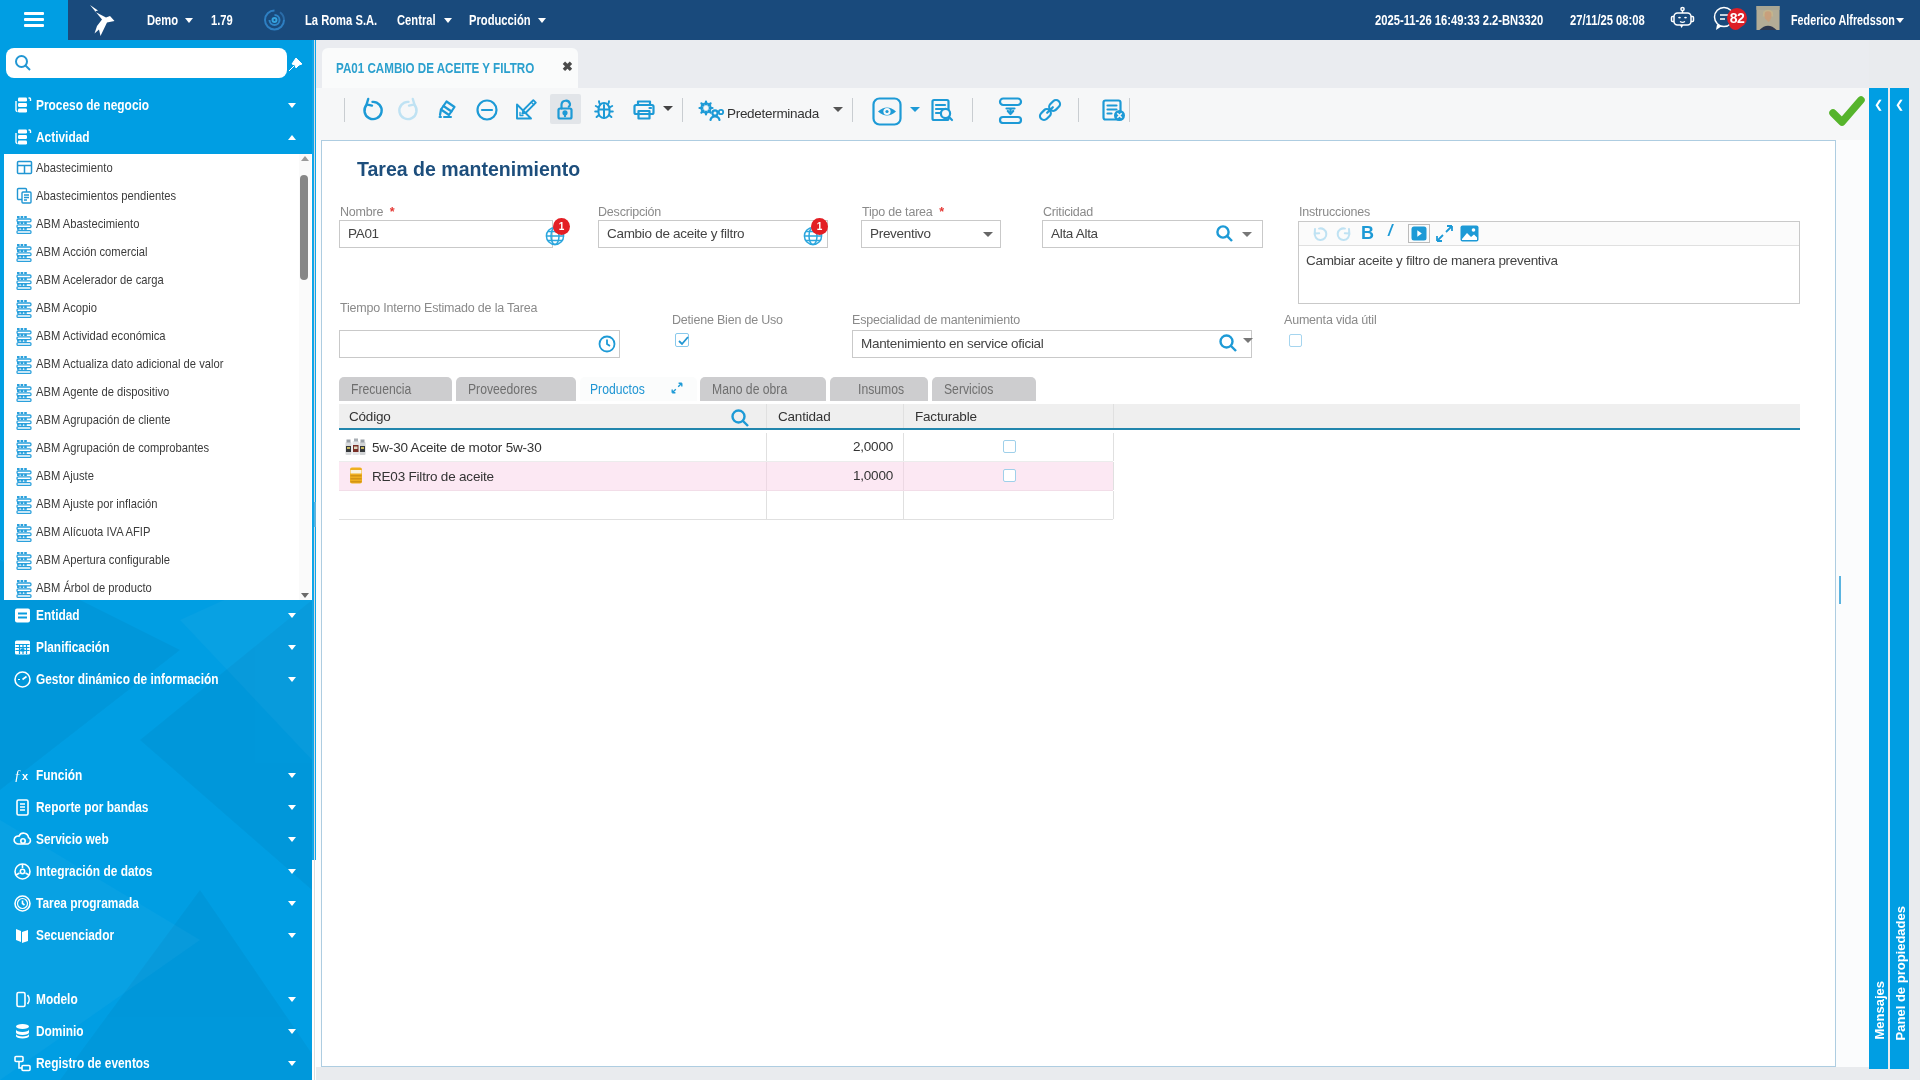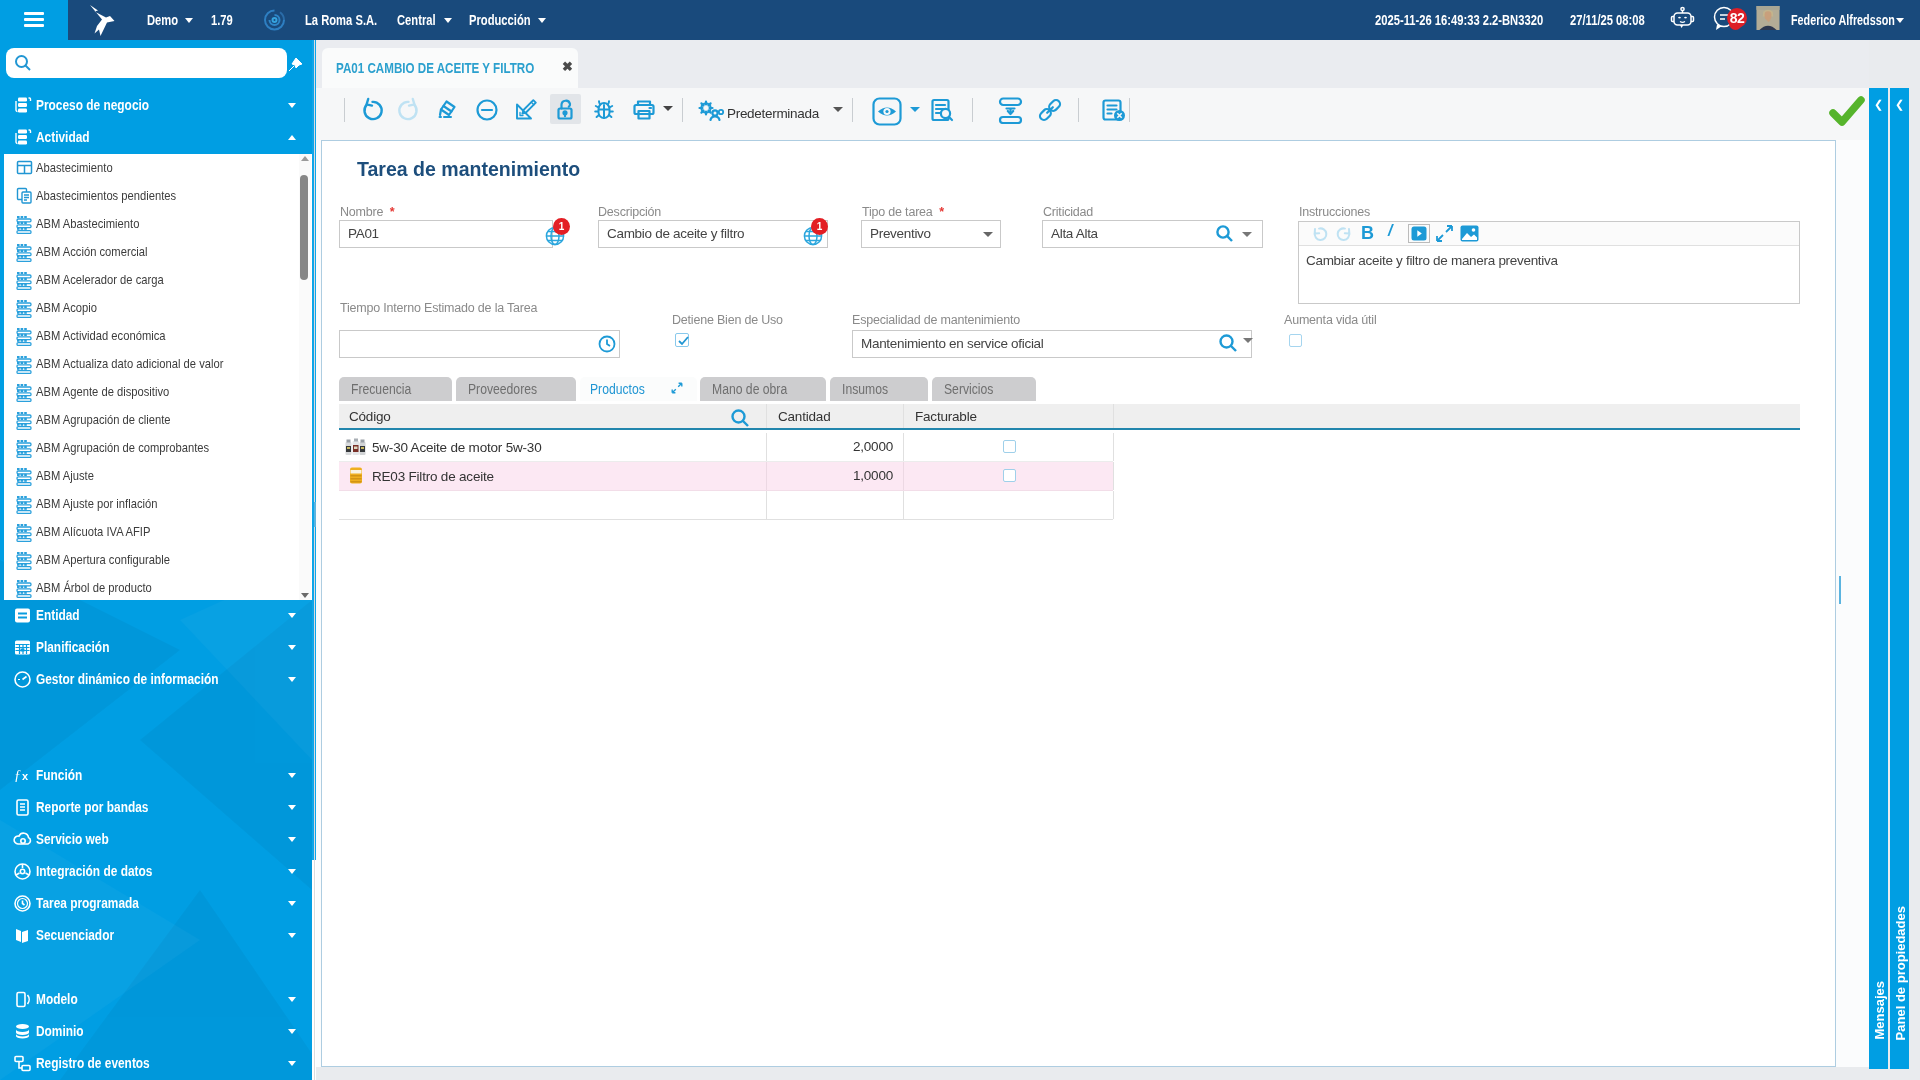--- a/index.html
+++ b/index.html
@@ -825,21 +825,21 @@
       </svg>
     <div class="fsel-caret" style="left:921px;top:197px;border-top-color:#777"></div>
     <div class="abs" style="left:967px;top:193px;width:13px;height:13px;border:1.5px solid #a5d5ef;border-radius:2px"></div>
     <div class="ptab" style="left:17px;width:113px;line-height:24px;text-align:left;padding-left:12px"><span class="tl">Frecuencia</span></div>
     <div class="ptab" style="left:134px;width:120px;line-height:24px;text-align:left;padding-left:12px"><span class="tl">Proveedores</span></div>
     <div class="ptab active" style="left:258px;width:117px;line-height:24px;text-align:left;padding-left:10px"><span class="tl">Productos</span></div>
     <svg class="abs" style="left:349px;top:241px" width="12" height="12" viewBox="0 0 15 15" fill="none" stroke="#1d9ad6" stroke-width="1.7">
         <path d="M9 6 L13.5 1.5 M13.5 1.5 h-4 M13.5 1.5 v4 M6 9 L1.5 13.5 M1.5 13.5 h4 M1.5 13.5 v-4"></path>
       </svg>
     <div class="ptab" style="left:378px;width:126px;line-height:24px;text-align:left;padding-left:12px"><span class="tl">Mano de obra</span></div>
-    <div class="ptab" style="left:508px;width:98px;line-height:24px;text-align:left;padding-left:12px"><span class="tl">Insumos</span></div>
+    <div class="ptab" style="left:508px;width:98px;line-height:24px;text-align:left;padding-left:28px"><span class="tl">Insumos</span></div>
     <div class="ptab" style="left:610px;width:104px;line-height:24px;text-align:left;padding-left:12px"><span class="tl">Servicios</span></div>
     <div id="grid-head">
         <span class="abs" style="left:10px;top:5px">Código</span>
         <svg class="abs" style="left:391px;top:4px" width="20" height="20" viewBox="0 0 20 20" fill="none" stroke="#1d9ad6" stroke-width="2.4">
           <circle cx="8.5" cy="8.5" r="6"></circle>
           <path d="M13 13 L18 18"></path>
         </svg>
         <span class="abs" style="left:439px;top:5px">Cantidad</span>
         <span class="abs" style="left:576px;top:5px">Facturable</span>
         <div class="gcol" style="left:427px"></div>

